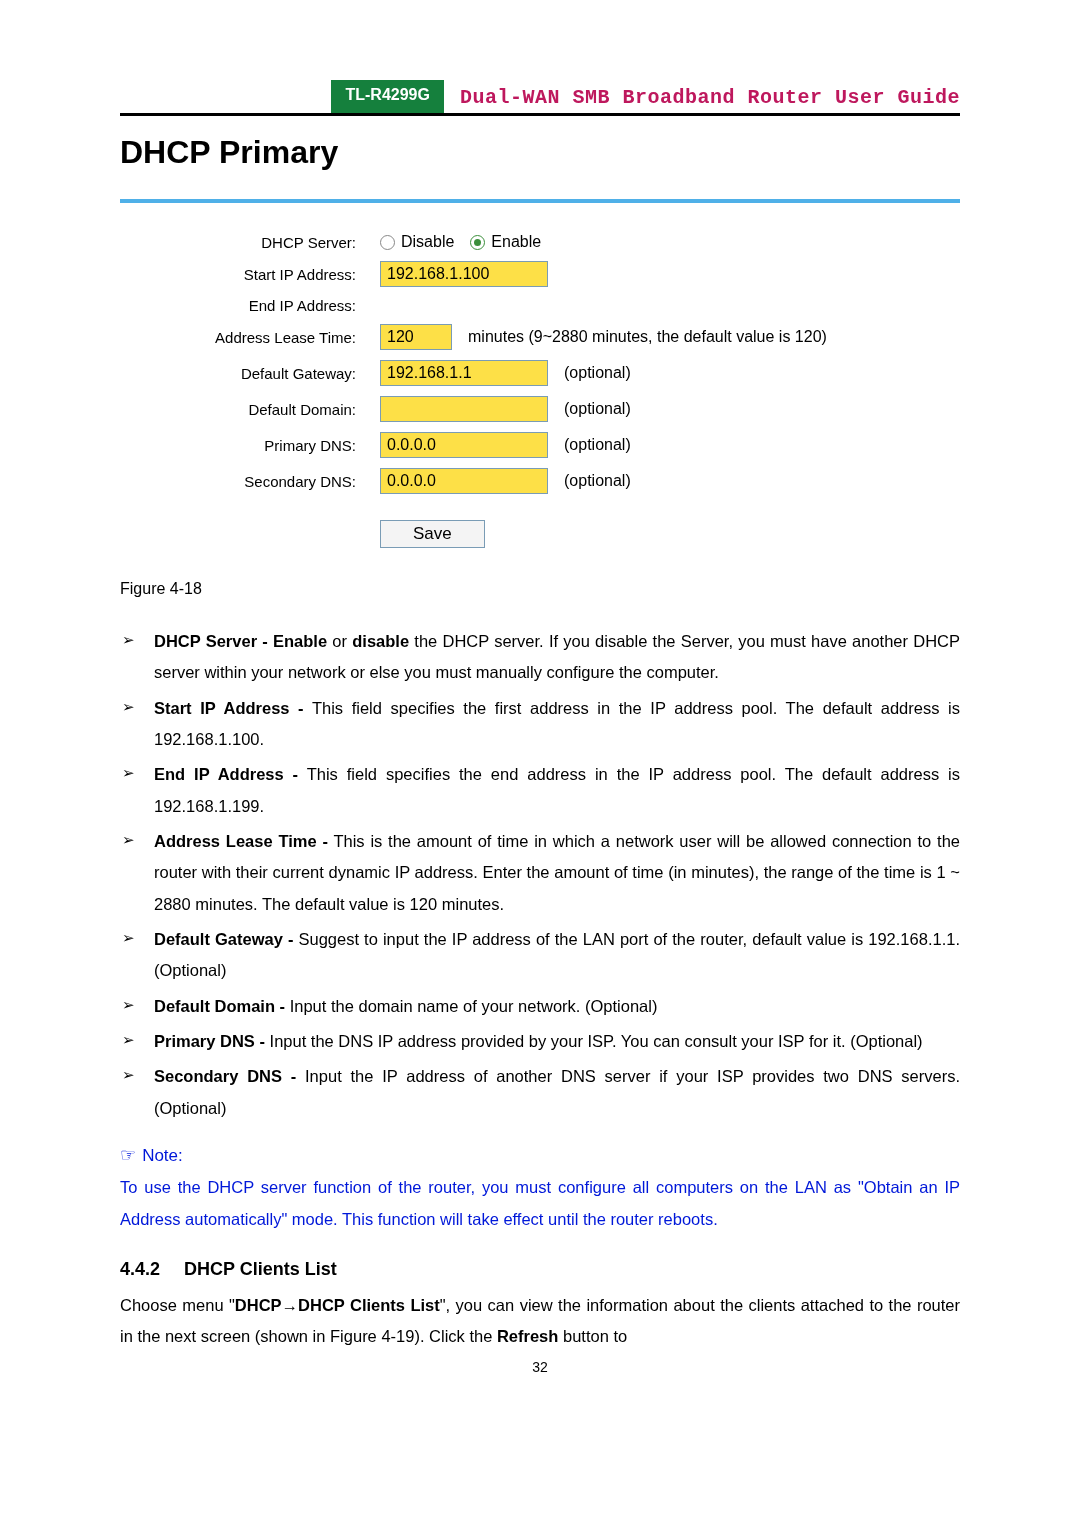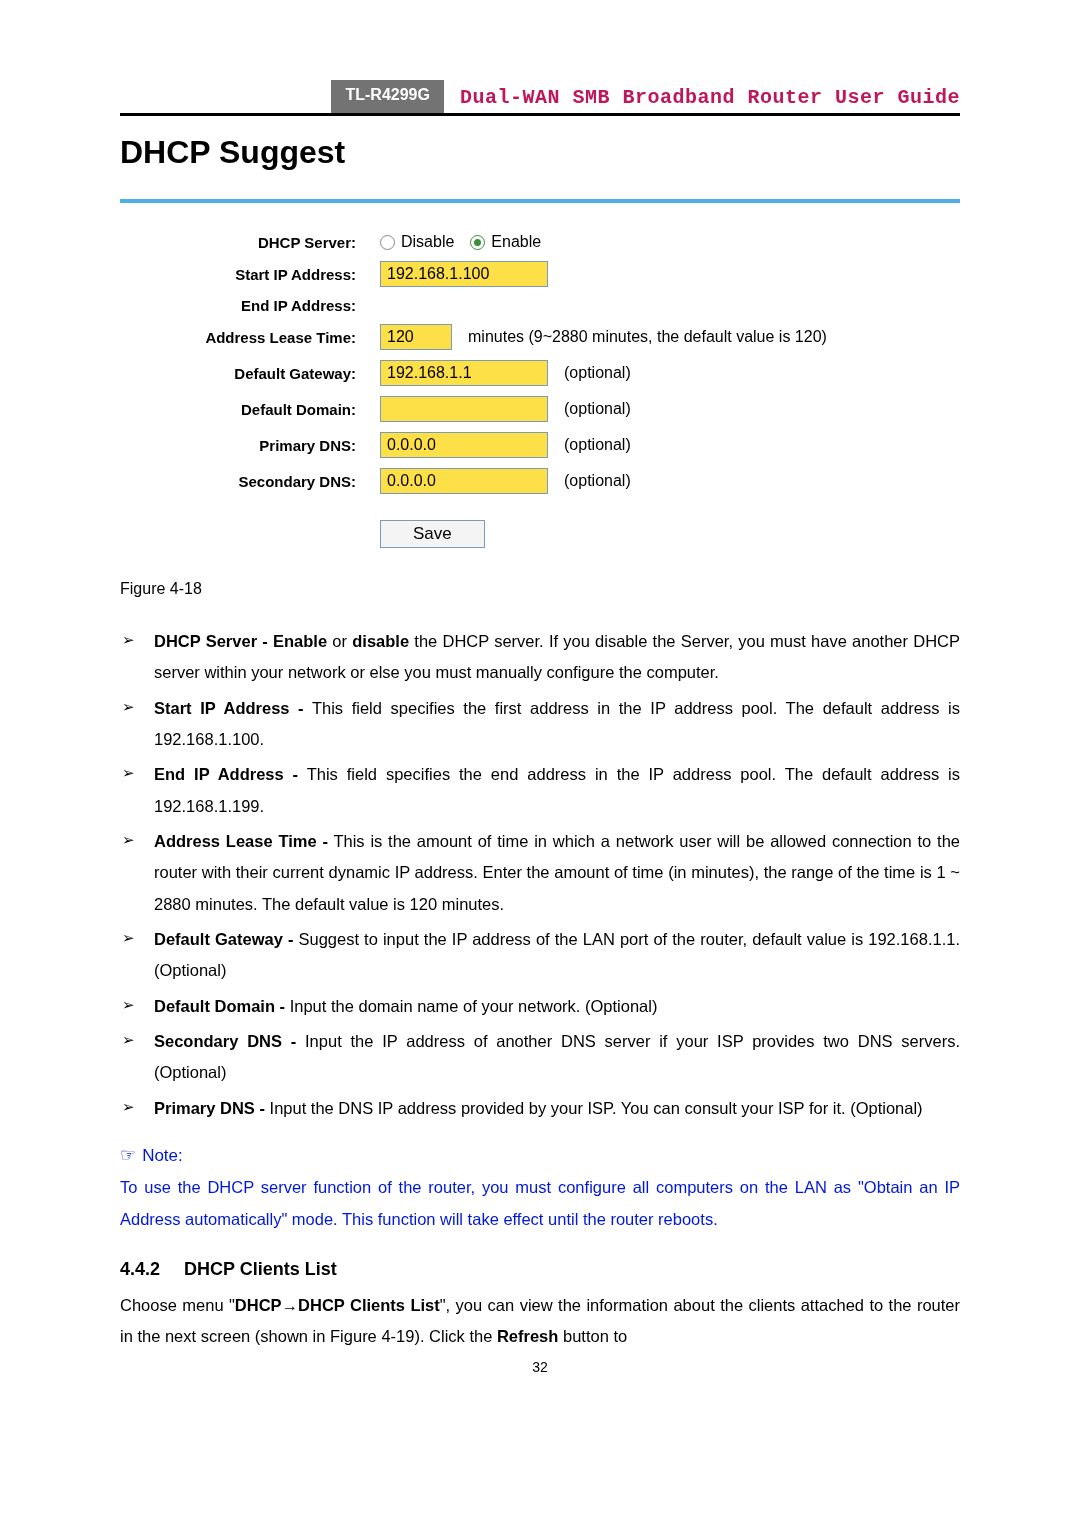--- a/index.html
+++ b/index.html
@@ -15,21 +15,21 @@
   .doc-header {
     border-bottom: 3px solid #000;
     margin-bottom: 18px;
   }
   .doc-header-inner {
     display: flex;
     align-items: stretch;
     justify-content: flex-end;
   }
   .model-box {
-    background: #737373;
+    background: #15803d;
     color: #fff;
     font-weight: bold;
     padding: 6px 14px 4px 14px;
     font-size: 16px;
   }
   .guide-title {
     color: #be185d;
     font-weight: bold;
     font-size: 20px;
     padding: 6px 0 4px 16px;
@@ -52,21 +52,21 @@
   .panel-title-wrap { border-bottom: 4px solid #4fb0e8; margin-bottom: 24px; }
   .form-row {
     display: flex;
     align-items: center;
     margin-bottom: 10px;
     font-size: 16px;
   }
   .form-label {
     width: 260px;
     text-align: right;
-    font-weight: bold;
+    font-weight: normal;
     color: #000;
     padding-right: 24px;
     font-size: 15px;
   }
   .form-field { display: flex; align-items: center; flex: 1; }
   .txtinput {
     font-family: Arial, sans-serif;
     font-size: 16px;
     padding: 3px 6px;
     border: 1px solid #7a9cb5;
@@ -143,21 +143,21 @@
 <div class="page">
 
   <div class="doc-header">
     <div class="doc-header-inner">
       <div class="model-box">TL-R4299G</div>
       <div class="guide-title">Dual-WAN SMB Broadband Router User Guide</div>
     </div>
   </div>
 
   <div class="panel-title-wrap">
-    <h1 class="panel-title">DHCP Suggest</h1>
+    <h1 class="panel-title">DHCP Primary</h1>
   </div>
 
   <div class="screenshot-panel" style="border-top:none;">
 
     <div class="form-row">
       <div class="form-label">DHCP Server:</div>
       <div class="form-field">
         <label class="radio-wrap">
           <span class="radio"></span>
           <span>Disable</span>
@@ -231,22 +231,22 @@
 
   <ul class="bullets">
     <li>
       <span class="b">DHCP Server - Enable</span><span> or </span><span class="b">disable</span><span> the DHCP server. If you disable the Server, you must have another DHCP server within your network or else you must manually configure the computer.</span>
     </li>
     <li><span class="b">Start IP Address -</span><span> This field specifies the first address in the IP address pool. The default address is 192.168.1.100.</span></li>
     <li><span class="b">End IP Address -</span><span> This field specifies the end address in the IP address pool. The default address is 192.168.1.199.</span></li>
     <li><span class="b">Address Lease Time -</span><span> This is the amount of time in which a network user will be allowed connection to the router with their current dynamic IP address. Enter the amount of time (in minutes), the range of the time is 1 ~ 2880 minutes. The default value is 120 minutes.</span></li>
     <li><span class="b">Default Gateway -</span><span> Suggest to input the IP address of the LAN port of the router, default value is 192.168.1.1. (Optional)</span></li>
     <li><span class="b">Default Domain -</span><span> Input the domain name of your network. (Optional)</span></li>
+    <li><span class="b">Primary DNS -</span><span> Input the DNS IP address provided by your ISP. You can consult your ISP for it. (Optional)</span></li>
     <li><span class="b">Secondary DNS -</span><span> Input the IP address of another DNS server if your ISP provides two DNS servers. (Optional)</span></li>
-    <li><span class="b">Primary DNS -</span><span> Input the DNS IP address provided by your ISP. You can consult your ISP for it. (Optional)</span></li>
   </ul>
 
   <div class="note-head">
     <span class="hand">☞</span><span>Note:</span>
   </div>
   <div class="note-body">To use the DHCP server function of the router, you must configure all computers on the LAN as "Obtain an IP Address automatically" mode. This function will take effect until the router reboots.</div>
 
   <div class="section-head">
     <span class="num">4.4.2</span><span>DHCP Clients List</span>
   </div>

